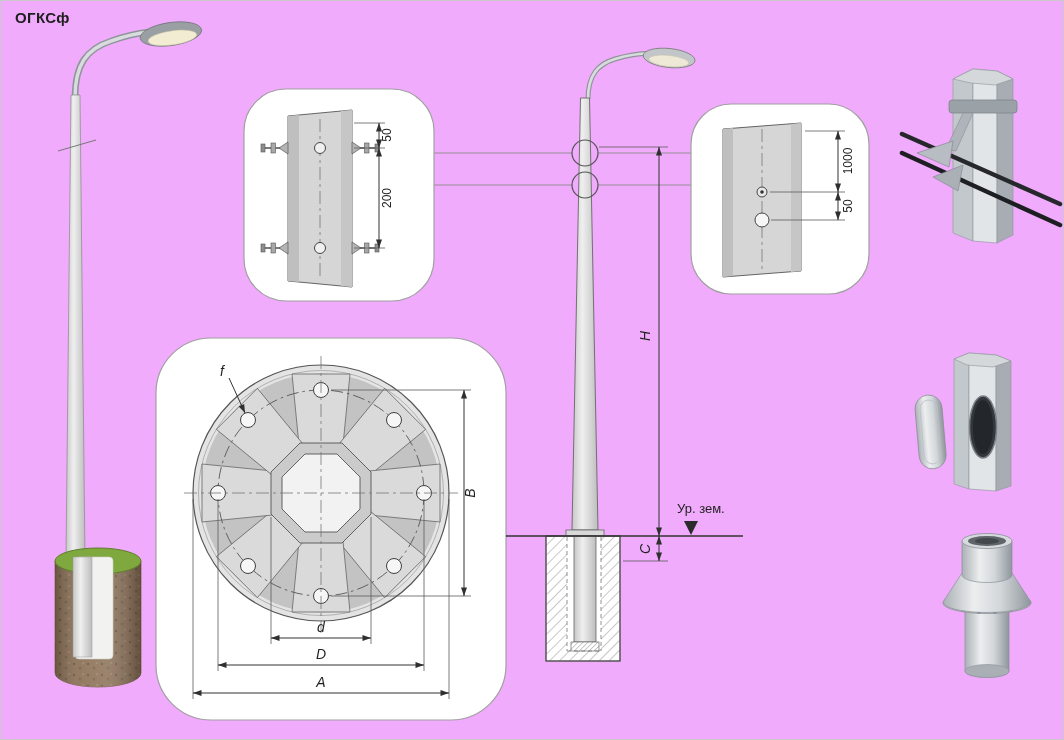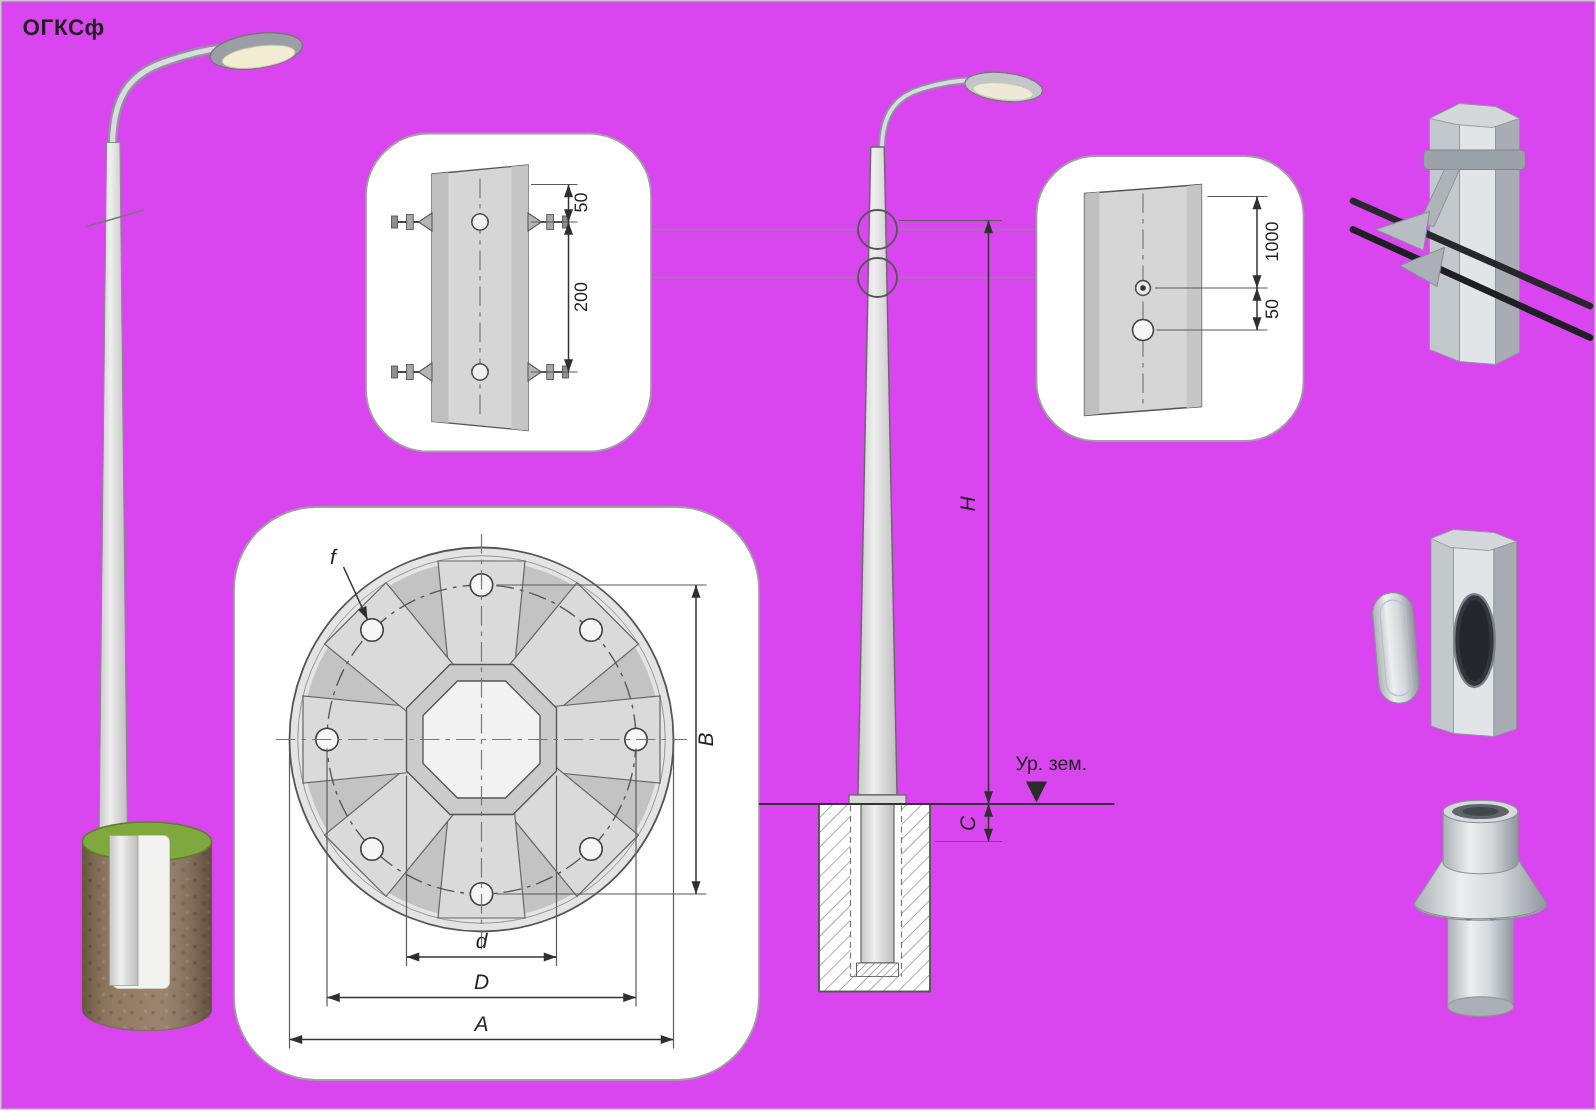--- a/index.html
+++ b/index.html
@@ -1,16 +1,16 @@
 <!DOCTYPE html>
 <html><head>
 <meta charset="utf-8">
 <style>
   html,body{margin:0;padding:0;background:#ffffff;}
-  .page{position:relative;width:1064px;height:740px;background:#d946ef;border:1px solid #c9c9c9;box-sizing:border-box;overflow:hidden;}
+  .page{position:relative;width:1064px;height:740px;background:#f0abfc;border:1px solid #c9c9c9;box-sizing:border-box;overflow:hidden;}
   svg{display:block;}
   text{font-family:"Liberation Sans","DejaVu Sans",sans-serif;fill:#1f1f1f;}
   .title{font-size:15px;font-weight:bold;letter-spacing:.4px;}
   .dim{font-size:12px;}
   .dimletter{font-size:14px;font-style:italic;}
   .ground{font-size:13px;}
   .thin{stroke:#5a5a5a;stroke-width:.8;fill:none;}
   .dimline{stroke:#333;stroke-width:1;fill:none;}
   .cl{stroke:#777;stroke-width:.8;stroke-dasharray:13 4 3 4;fill:none;}
   .conn{stroke:#8a8a8a;stroke-width:.9;}

